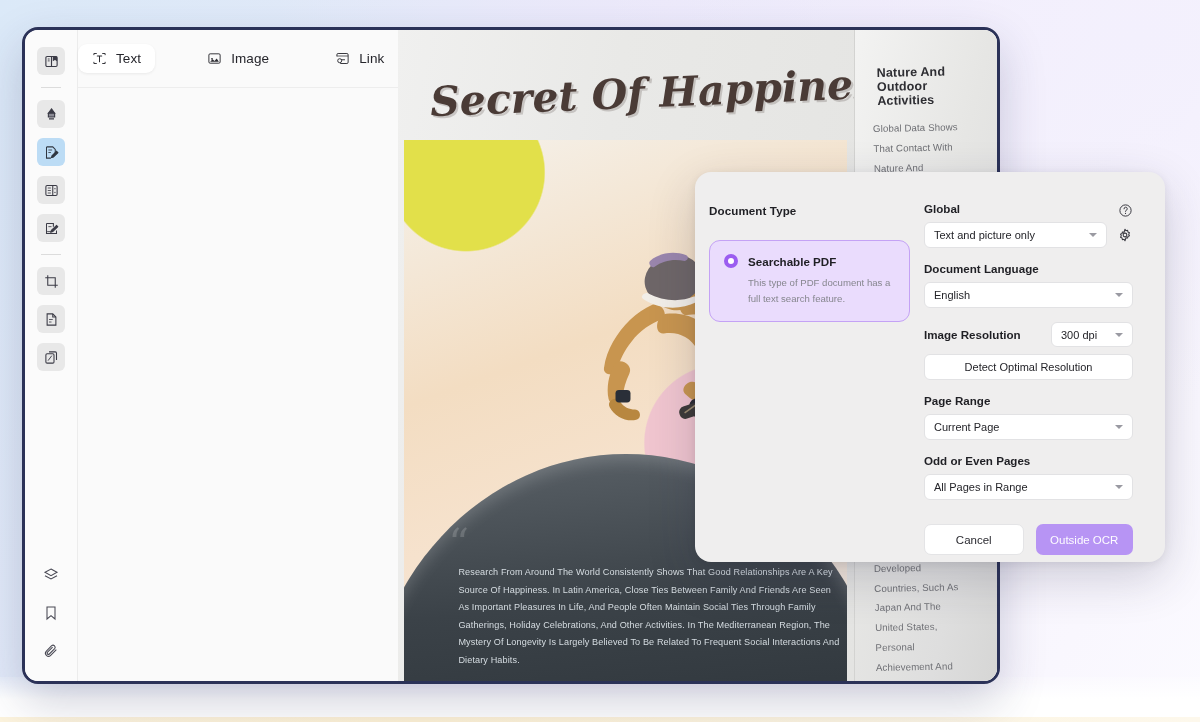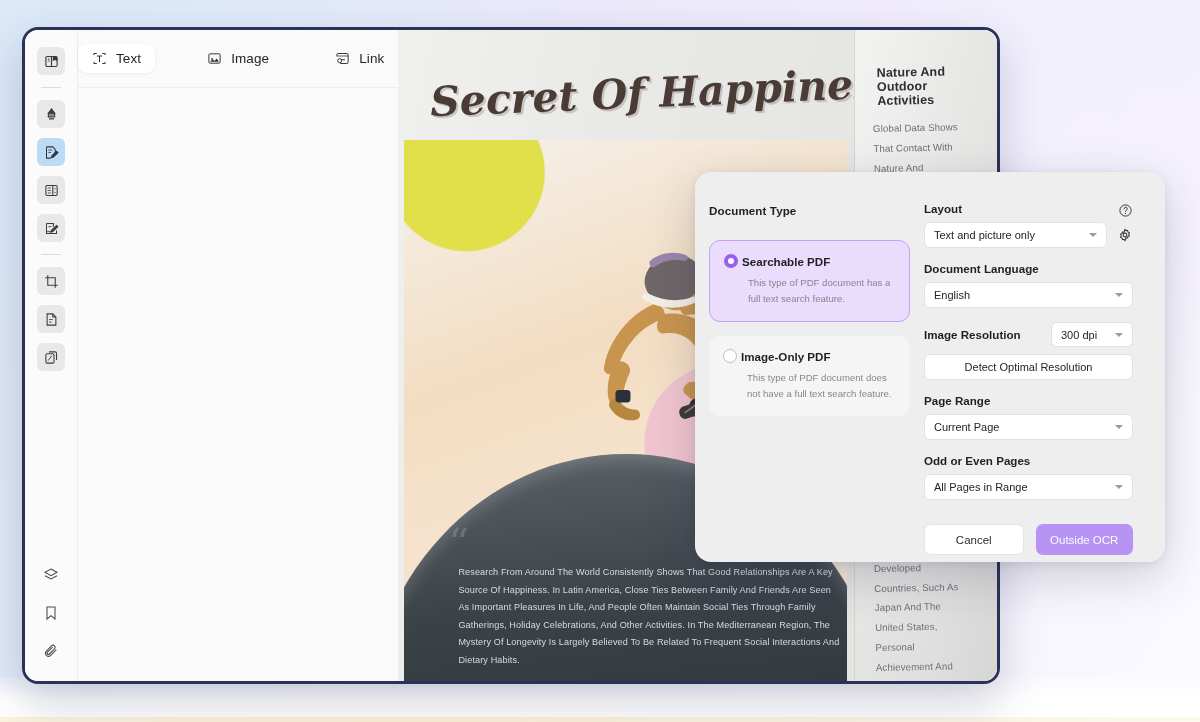--- a/index.html
+++ b/index.html
@@ -167,21 +167,21 @@
   #dlg-right { flex: 1 1 auto; padding: 30px 32px 0 14px; position: relative; }
 
   .sec-label { font-size: 11.6px; font-weight: bold; color: #1f1f24; letter-spacing: .1px; }
   #dlg-left .sec-label { margin-bottom: 23px; }
 
   .radio-card {
     border-radius: 11px; padding: 13px 14px 15px; margin-bottom: 14px;
     background: #f6f5f6;
   }
   .radio-card.selected { background: #eadcfd; border: 1px solid #c4a2f5; }
-  .radio-row { display: flex; align-items: center; gap: 4px; }
+  .radio-row { display: flex; align-items: center; gap: 10px; }
   .radio-dot {
     width: 14px; height: 14px; border-radius: 50%; flex: 0 0 14px;
     border: 1.6px solid #bdbdc4; background: #fff;
   }
   .radio-dot.on {
     border: 4px solid #9b5df0; background: #fff;
   }
   .radio-title { font-size: 11.6px; font-weight: bold; color: #1f1f24; }
   .radio-desc {
     font-size: 9.6px; line-height: 1.62; color: #86868e;
@@ -435,40 +435,33 @@
     <div class="sec-label">Document Type</div>
 
     <div class="radio-card selected">
       <div class="radio-row">
         <span class="radio-dot on"></span>
         <span class="radio-title">Searchable PDF</span>
       </div>
       <div class="radio-desc">This type of PDF document has a full text search feature.</div>
     </div>
 
-    <div class="radio-card">
-      <div class="radio-row">
-        <span class="radio-dot"></span>
-        <span class="radio-title">Image-Only PDF</span>
-      </div>
-      <div class="radio-desc">This type of PDF document does not have a full text search feature.</div>
-    </div>
   </div>
 
   <div id="dlg-right">
 
     <span id="help-icon">
       <svg class="ic" width="15" height="15" viewBox="0 0 24 24" fill="none" stroke="#3a3a42" stroke-width="1.6">
         <circle cx="12" cy="12" r="9"></circle>
         <path d="M9.6 9.3a2.6 2.6 0 1 1 3.3 2.5c-.7.3-.9.8-.9 1.5" stroke-linecap="round"></path>
         <circle cx="12" cy="16.6" r=".95" fill="#3a3a42" stroke="none"></circle>
       </svg>
     </span>
 
-    <div class="field-label">Layout</div>
+    <div class="field-label">Global</div>
     <div id="layout-row" class="row-gap">
       <div class="select" id="layout-select">
         <span>Text and picture only</span>
         <span class="caret"></span>
       </div>
       <span>
         <svg class="ic" width="16" height="16" viewBox="0 0 24 24" fill="none" stroke="#3a3a42" stroke-width="1.6">
           <circle cx="12" cy="12" r="2.8"></circle>
           <path d="M12 3.4l1.4 2.1 2.5-.5.5 2.5 2.3 1.1-1.2 2.2 1.2 2.2-2.3 1.1-.5 2.5-2.5-.5L12 20.6l-1.4-2.1-2.5.5-.5-2.5-2.3-1.1 1.2-2.2-1.2-2.2 2.3-1.1.5-2.5 2.5.5z" stroke-linejoin="round"></path>
         </svg>

